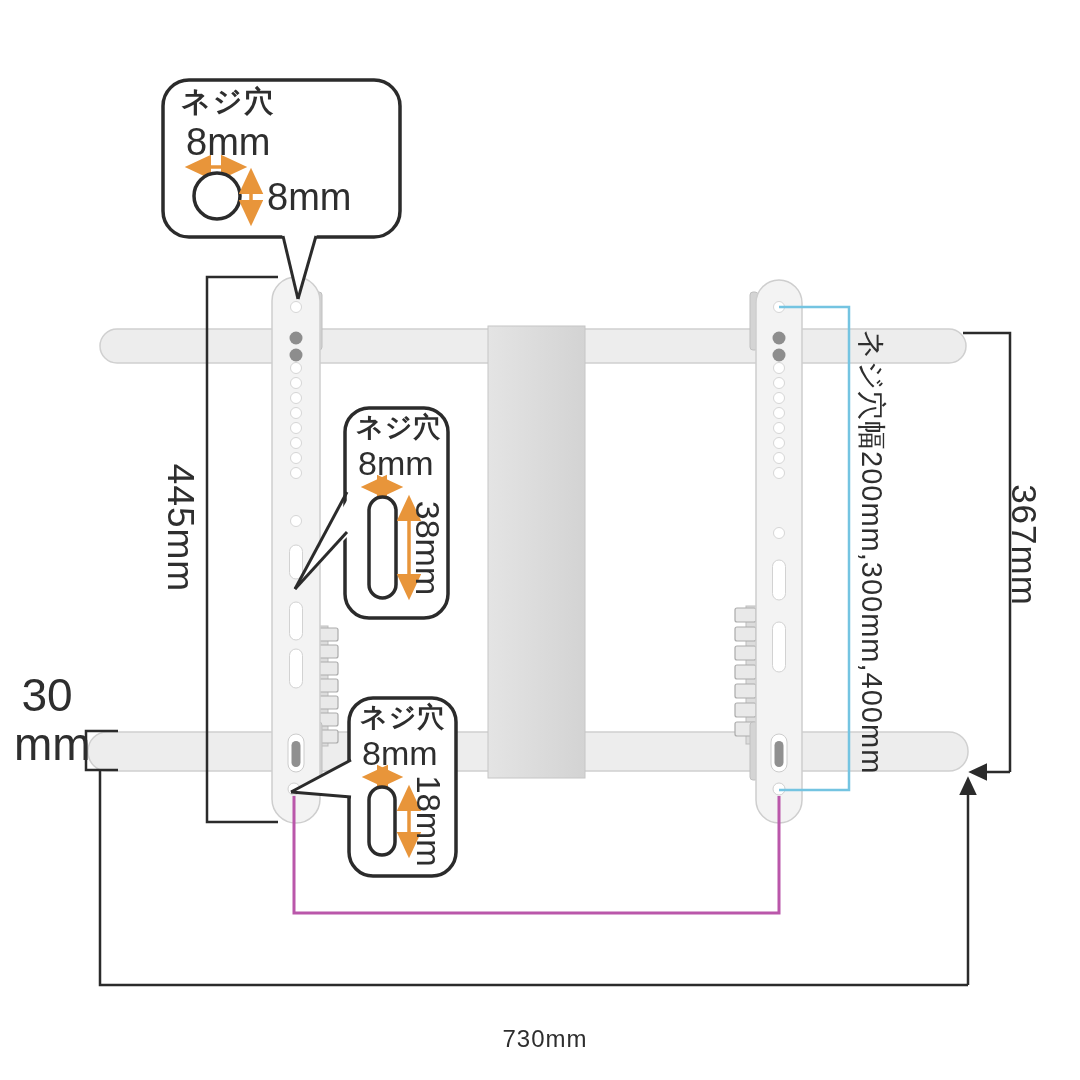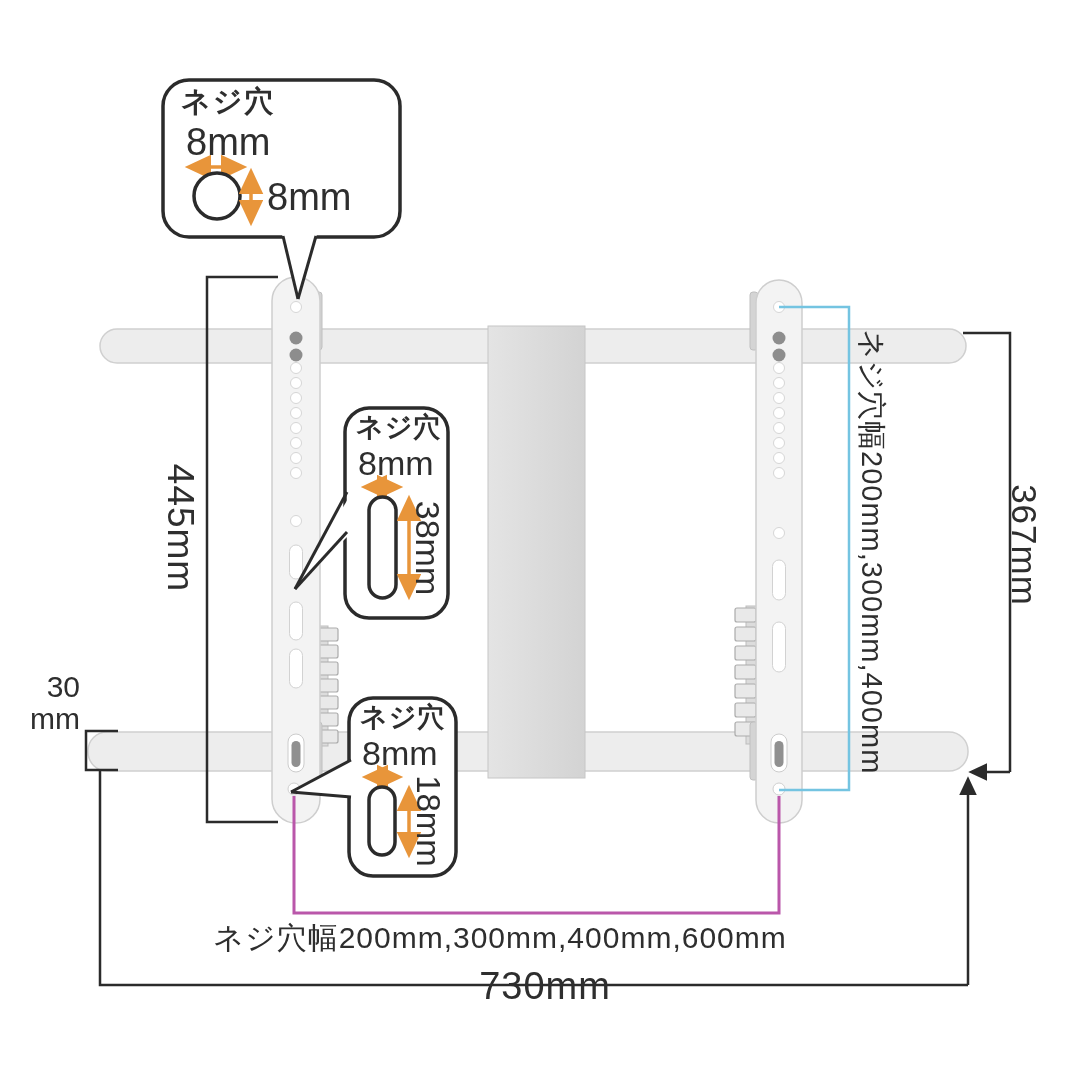--- a/index.html
+++ b/index.html
@@ -11,21 +11,21 @@
   .lbl{position:absolute;white-space:nowrap;color:#2e2e2e;line-height:1;}
   .rot{transform:translate(-50%,-50%) rotate(90deg);}
   .ctr{transform:translate(-50%,-50%);}
   .callout-title{font-size:29px;letter-spacing:2px;font-weight:bold;}
   .mm-big{font-size:38px;}
   .mm-med{font-size:34px;}
   .dim-big{font-size:37px;letter-spacing:1px;}
   .dim-med{font-size:35px;letter-spacing:1px;}
   .vesa-v{font-size:29px;letter-spacing:1px;}
   .vesa-h{font-size:30px;letter-spacing:1px;}
-  .thirty{font-size:30px;text-align:right;line-height:1.06;}
+  .thirty{font-size:46px;text-align:center;line-height:1.06;}
 </style>
 </head>
 <body>
 
 <div id="stage">
 
   <svg id="scene" width="1080" height="1080" viewBox="0 0 1080 1080">
     <defs>
       <linearGradient id="plateGrad" x1="0" y1="0" x2="1" y2="0">
         <stop offset="0" stop-color="#e4e4e4"></stop>
@@ -186,17 +186,16 @@
 
   <div class="lbl thirty" style="left:14px;top:671px;width:66px;">
     <div>30</div>
     <div>mm</div>
   </div>
 
   <div class="lbl dim-med rot" style="left:1024px;top:545px;">367mm</div>
 
   <div class="lbl vesa-v rot" style="left:871px;top:552px;">ネジ穴幅200mm,300mm,400mm</div>
 
-  <div class="lbl vesa-h ctr" style="left:500px;top:938px;">ネジ穴幅200mm,300mm,400mm,600mm</div>
-
-  <div class="lbl ctr" style="left:545px;top:986px;font-size:38px;letter-spacing:1px;">730mm</div>
+
+  <div class="lbl ctr" style="left:545px;top:1039px;font-size:24px;letter-spacing:1px;">730mm</div>
 
 </div>
 
 </body></html>

